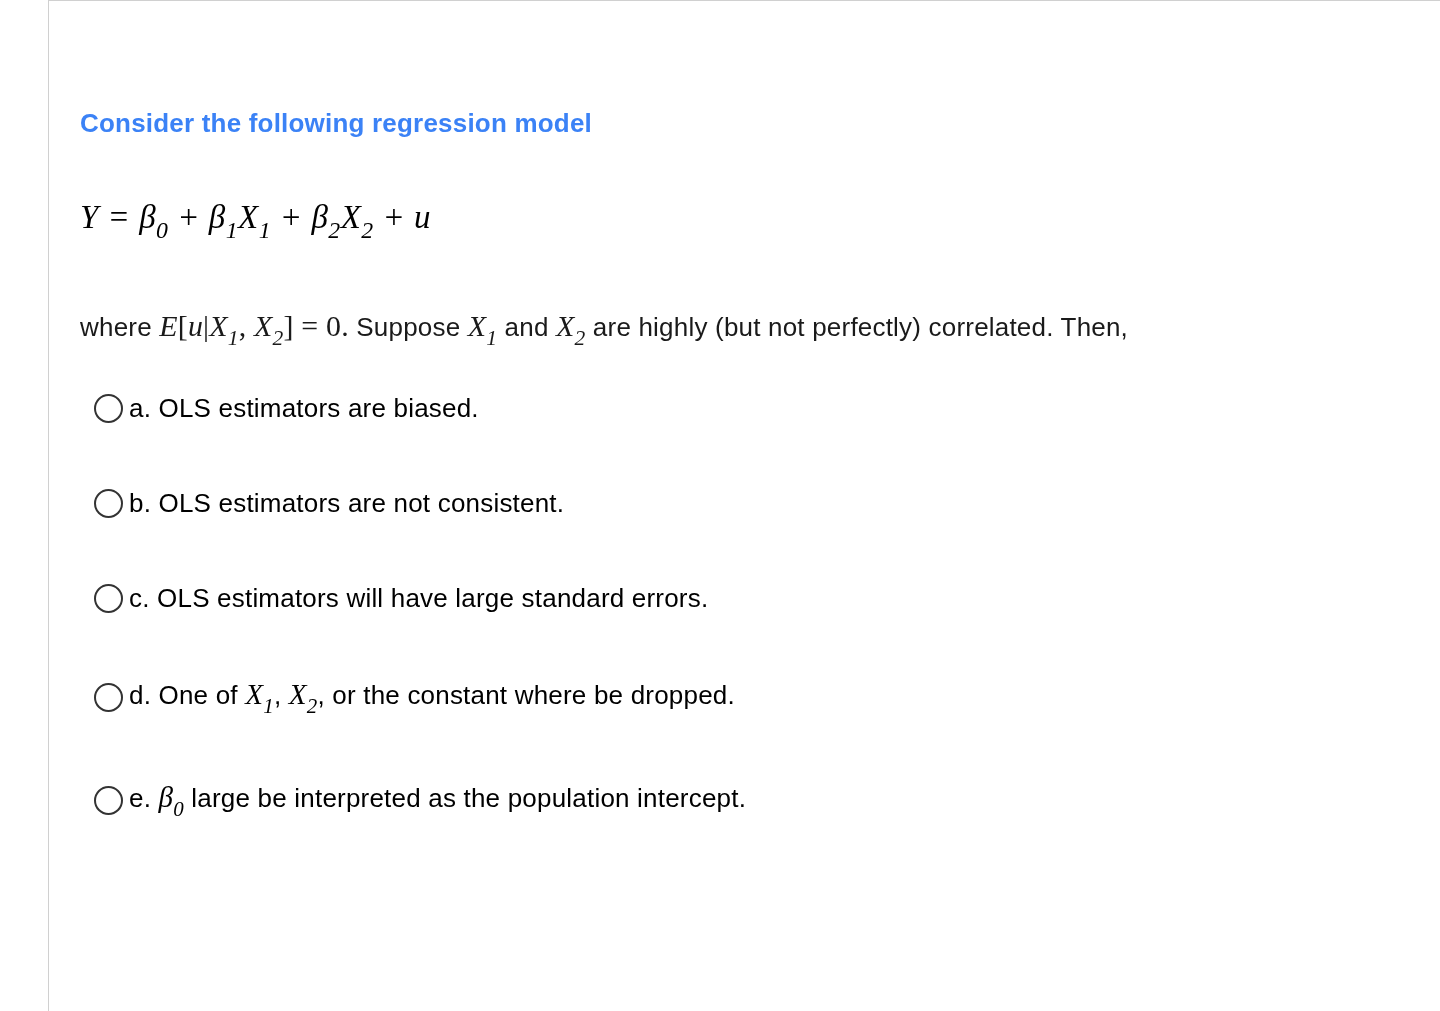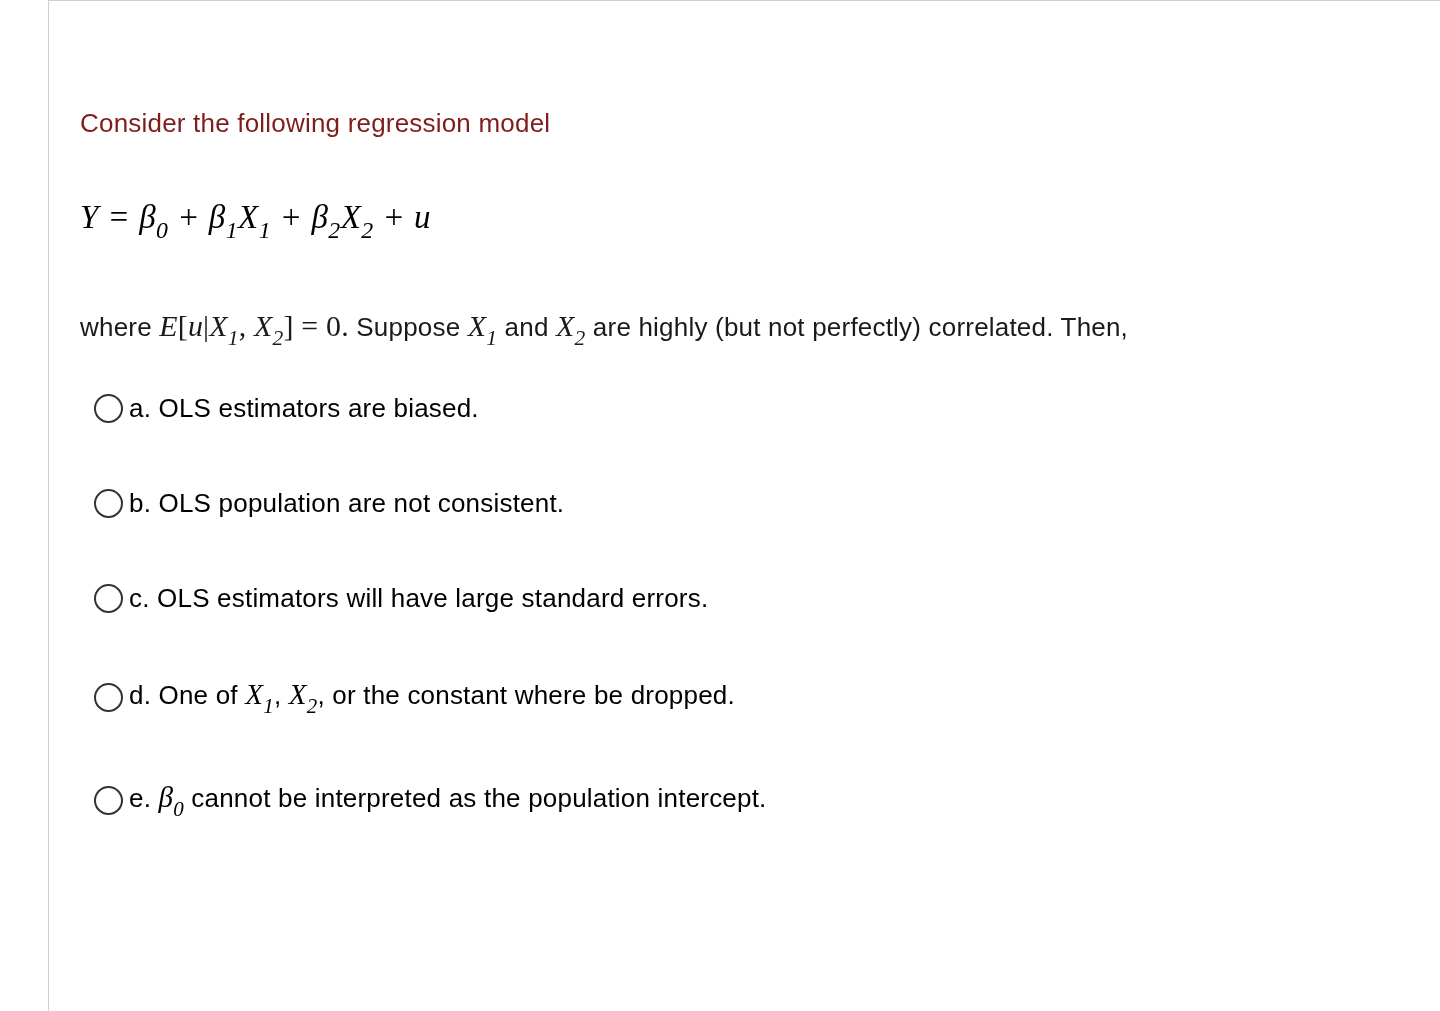--- a/index.html
+++ b/index.html
@@ -22,22 +22,22 @@
       right: 0;
       bottom: 0;
       border-left: 1px solid #d0d0d0;
       border-top: 1px solid #d0d0d0;
     }
     .content {
       padding: 108px 40px 40px 80px;
     }
     .prompt-text {
       font-size: 26px;
-      font-weight: 400;
-      color: #7f1d1d;
+      font-weight: 700;
+      color: #3b82f6;
       margin-bottom: 60px;
       letter-spacing: 0.2px;
     }
     .equation {
       font-size: 33px;
       font-family: "Times New Roman", Times, serif;
       font-style: italic;
       color: #000;
       margin-bottom: 60px;
       letter-spacing: 0.5px;
@@ -118,40 +118,40 @@
     <div class="option">
       <div class="radio"></div>
       <div class="option-text">
         <span>a.</span><span> OLS estimators are biased.</span>
       </div>
     </div>
 
     <div class="option">
       <div class="radio"></div>
       <div class="option-text">
-        <span>b.</span><span> OLS population are not consistent.</span>
+        <span>b.</span><span> OLS estimators are not consistent.</span>
       </div>
     </div>
 
     <div class="option">
       <div class="radio"></div>
       <div class="option-text">
         <span>c.</span><span> OLS estimators will have large standard errors.</span>
       </div>
     </div>
 
     <div class="option">
       <div class="radio"></div>
       <div class="option-text">
         <span>d.</span><span> One of </span><span class="math"><span>X</span><span class="sub">1</span></span><span>, </span><span class="math"><span>X</span><span class="sub">2</span></span><span>,</span><span> or the constant where be dropped.</span>
       </div>
     </div>
 
     <div class="option">
       <div class="radio"></div>
       <div class="option-text">
-        <span>e.</span><span> </span><span class="math"><span>β</span><span class="sub">0</span></span><span> cannot be interpreted as the population intercept.</span>
+        <span>e.</span><span> </span><span class="math"><span>β</span><span class="sub">0</span></span><span> large be interpreted as the population intercept.</span>
       </div>
     </div>
 
   </div>
 
 </div>
 
 </body></html>

